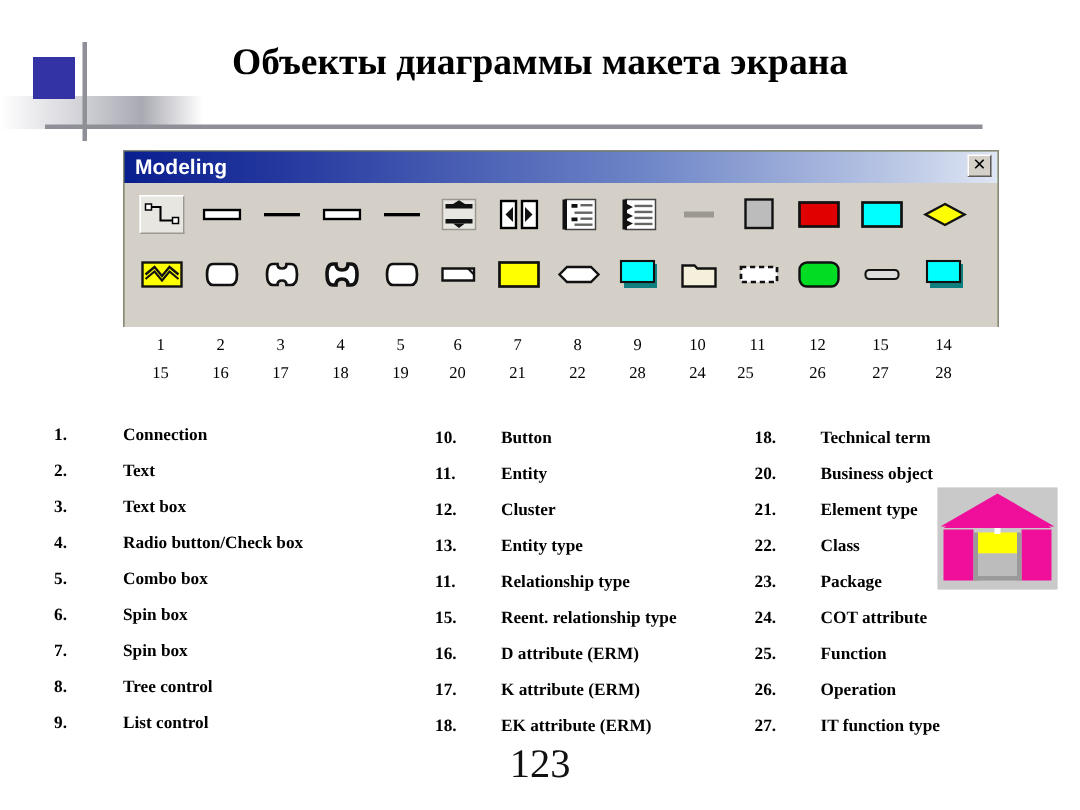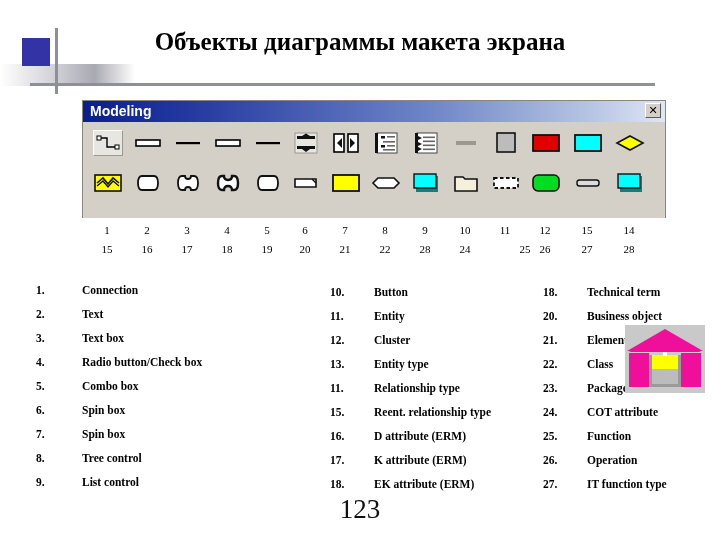--- a/index.html
+++ b/index.html
@@ -71,21 +71,21 @@
   #num-row1{top:0;}
   #num-row2{top:19px;}
   .num{position:absolute;width:30px;text-align:center;top:0;}
 
   
   .legend{position:absolute;font-size:11.5px;font-weight:bold;color:#000;}
   #legend1{left:36px;top:278px;}
   #legend2{left:290px;top:280px;}
   #legend3{left:503px;top:280px;}
   #legend1 .li{height:24px;line-height:24px;}
-  #legend2 .li,#legend3 .li{height:24px;line-height:24px;margin-left:40px;}
+  #legend2 .li,#legend3 .li{height:24px;line-height:24px;}
   .li{position:relative;white-space:nowrap;}
   .li .n{display:inline-block;width:46px;}
   #legend2 .li .n,#legend3 .li .n{width:44px;}
 
   
   #house{
     position:absolute;left:625px;top:325px;width:80px;height:68px;
     background:#c9c9c9;
   }
   #house svg{display:block;}
@@ -343,21 +343,21 @@
     <div class="num" style="left:10px">15</div>
     <div class="num" style="left:50px">16</div>
     <div class="num" style="left:90px">17</div>
     <div class="num" style="left:130px">18</div>
     <div class="num" style="left:170px">19</div>
     <div class="num" style="left:208px">20</div>
     <div class="num" style="left:248px">21</div>
     <div class="num" style="left:288px">22</div>
     <div class="num" style="left:328px">28</div>
     <div class="num" style="left:368px">24</div>
-    <div class="num" style="left:428px">25</div>
+    <div class="num" style="left:400px">25</div>
     <div class="num" style="left:448px">26</div>
     <div class="num" style="left:490px">27</div>
     <div class="num" style="left:532px">28</div>
   </div>
 </div>
 
 <div class="legend" id="legend1">
   <div class="li"><span class="n">1.</span><span>Connection</span></div>
   <div class="li"><span class="n">2.</span><span>Text</span></div>
   <div class="li"><span class="n">3.</span><span>Text box</span></div>

